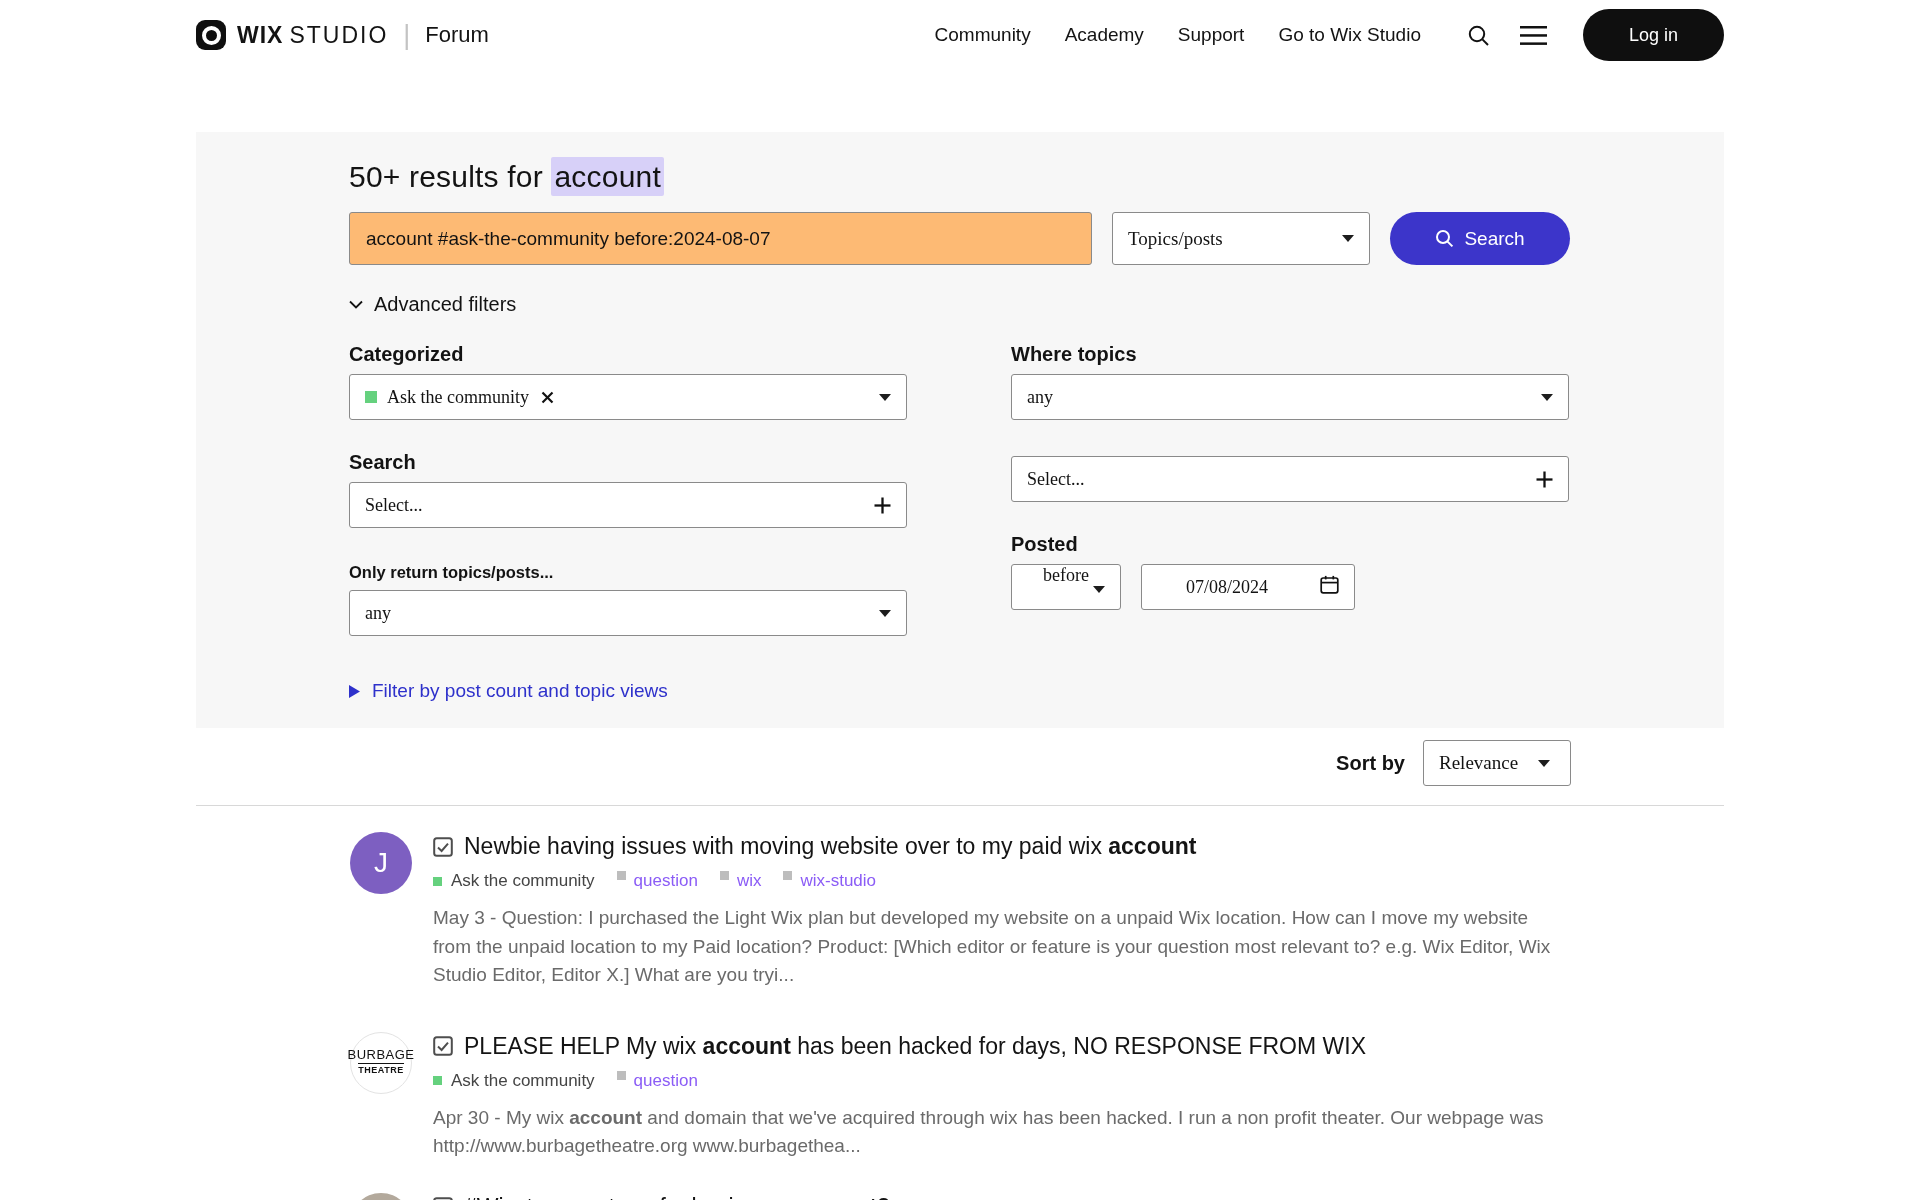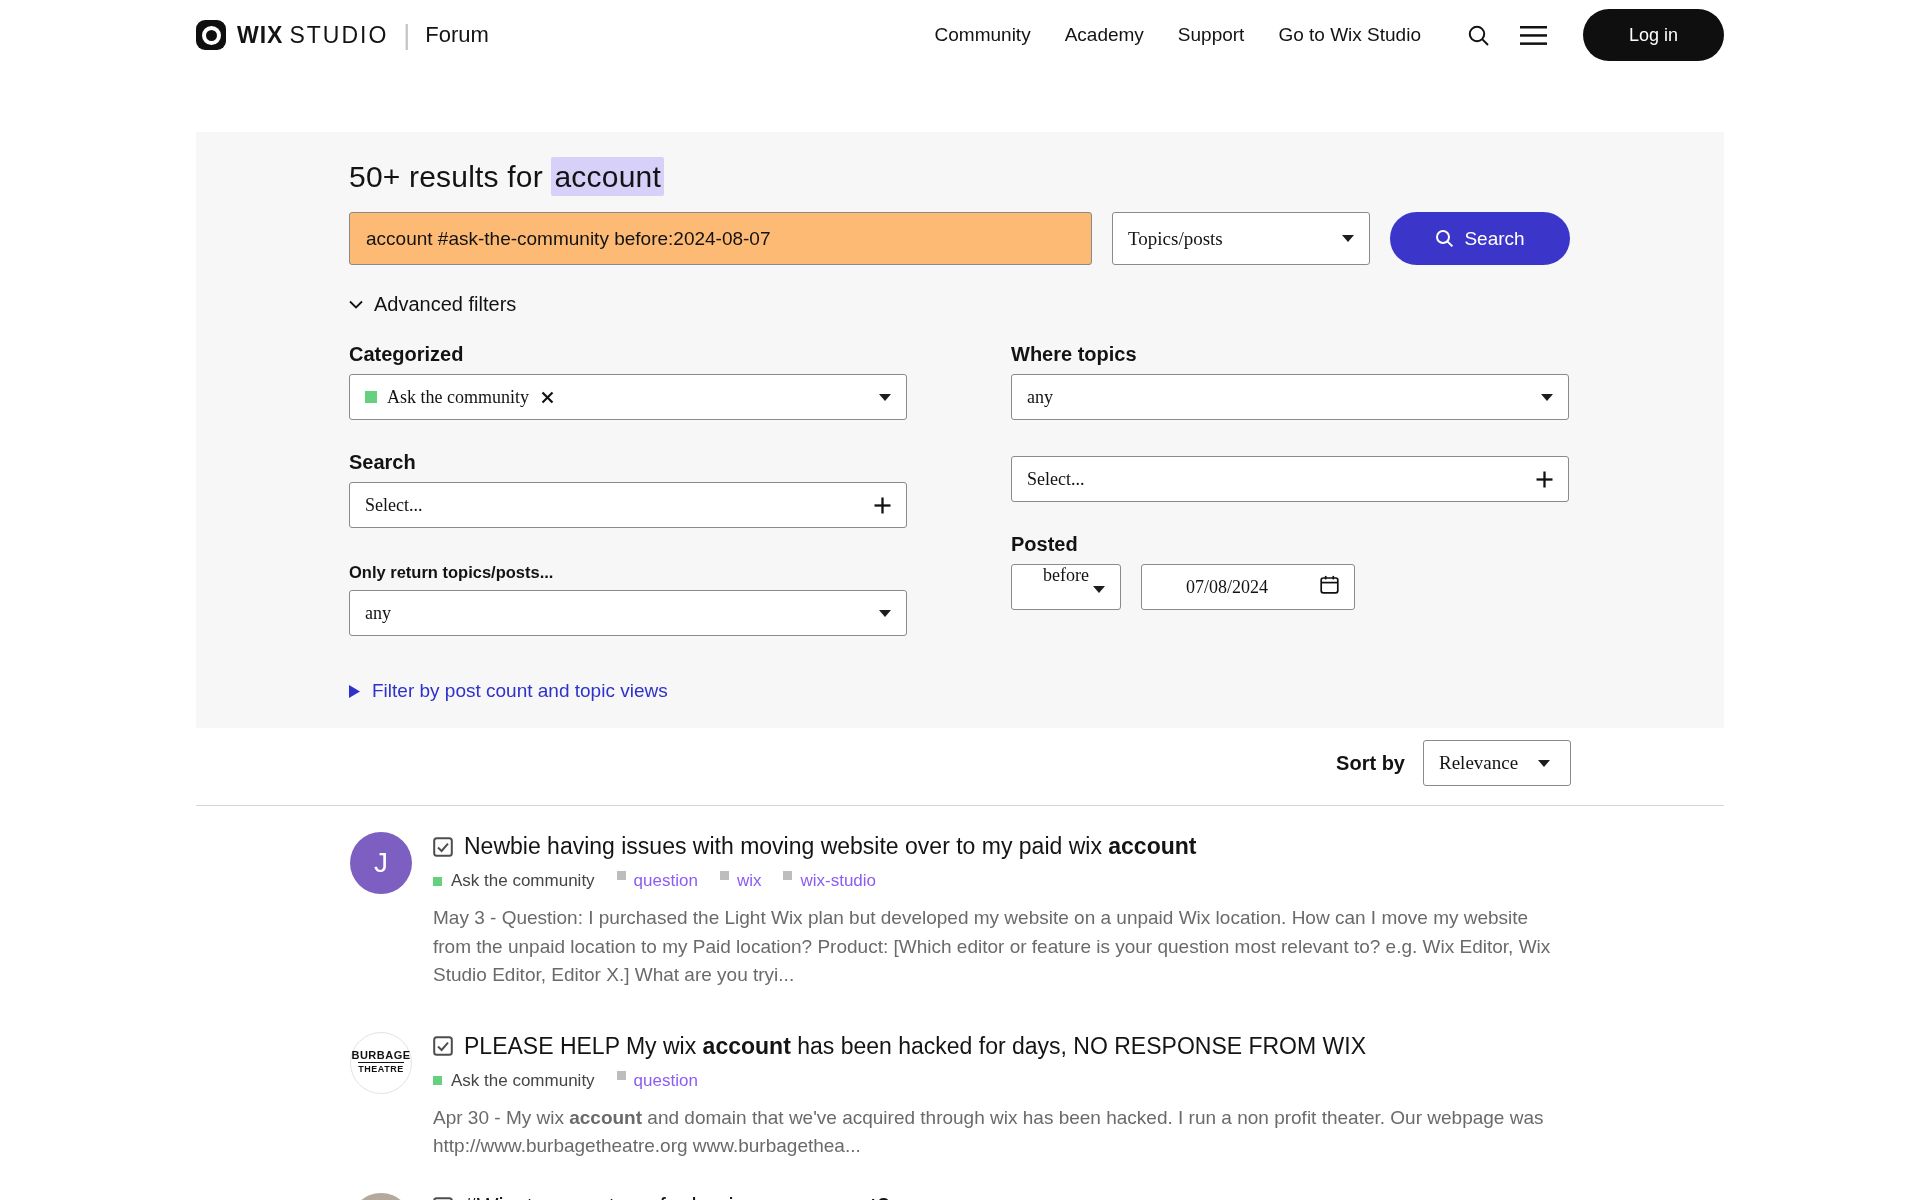--- a/index.html
+++ b/index.html
@@ -74,21 +74,21 @@
   .divider { width:1528px; margin:19px auto 0; border-top:1px solid #d8d8d8; }
 
   .results { width:1528px; margin:0 auto; }
   .result { display:flex; gap:21px; margin:26px 0 0 154px; padding-right:158px; }
   .result + .result { margin-top:42px; }
   .result.partial { margin-top:32px; }
   .avatar { width:62px; height:62px; border-radius:50%; flex-shrink:0; display:flex;
     flex-direction:column; align-items:center; justify-content:center; color:#fff; font-size:28px; }
   .avatar.purple { background:#7d5fc1; }
   .avatar.logo { background:#fff; border:1px solid #e3e3e3; color:#111; }
-  .avatar.logo .l1 { font-size:11px; font-weight:700; letter-spacing:.5px; line-height:1.15; }
+  .avatar.logo .l1 { font-size:13px; font-weight:400; letter-spacing:.5px; line-height:1.15; }
   .avatar.logo .l2 { font-size:9px; font-weight:700; letter-spacing:.5px; border-top:1.5px solid #111; line-height:1.4; }
   .avatar.photo { background:#b3a99c; }
   .result-body { min-width:0; padding-top:1px; }
   .r-title { display:flex; align-items:center; gap:11px; font-size:23px; color:#141414; cursor:pointer; }
   .r-title .bold { font-weight:700; }
   .r-meta { display:flex; align-items:center; gap:22px; margin-top:11px; font-size:17px; }
   .cat { display:flex; align-items:center; gap:9px; color:#454545; cursor:pointer; }
   .cat .sq { width:9px; height:9px; background:#65d17e; }
   .tag { display:flex; align-items:flex-start; gap:8px; color:#8b5cf6; cursor:pointer; }
   .tag .sq { width:9px; height:9px; background:#bdbdbd; }

